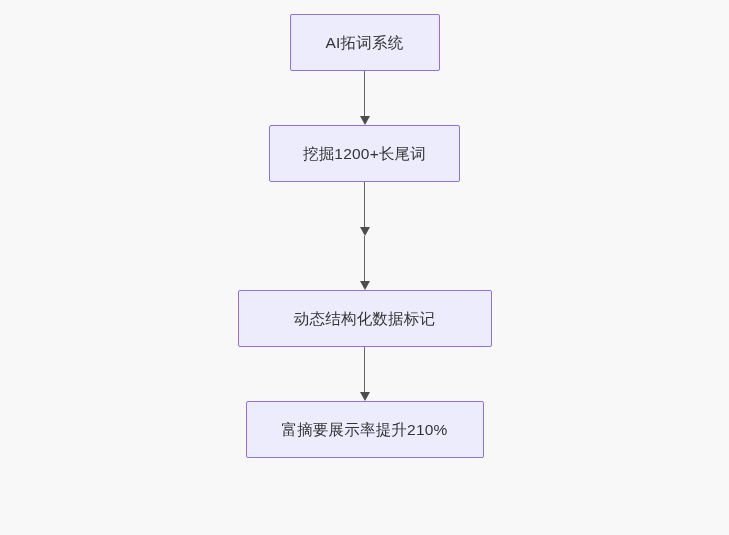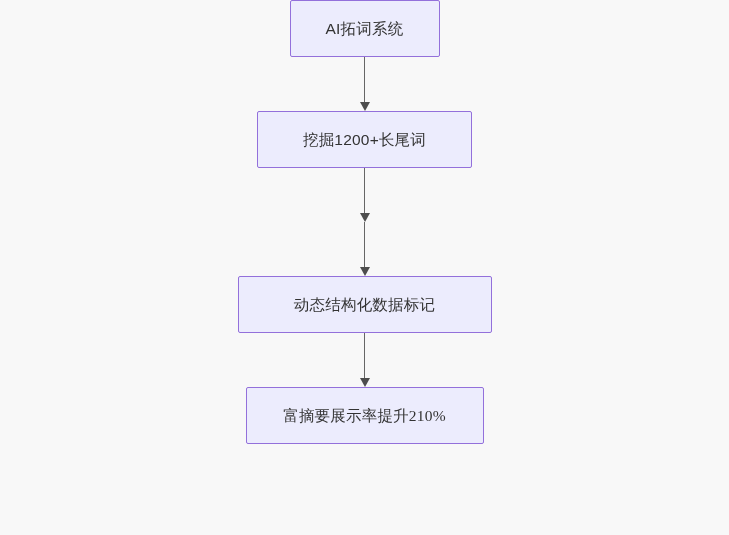--- a/index.html
+++ b/index.html
@@ -48,26 +48,26 @@
     position: relative;
     z-index: 2;
   }
 
   .node-label {
     display: block;
   }
 
   
   .node-w1 { width: 150px; }
-  .node-w2 { width: 215px; }
+  .node-w2 { width: 191px; }
   .node-w3 { width: 222px; }
   .node-w4 { width: 254px; }
-  .node-w5 { width: 238px; font-family: Liberation Serif, serif; }
+  .node-w5 { width: 238px; }
 
-  .node-1 { }
+  .node-1 { margin-top: 14px; }
 
   .connector {
     position: relative;
     width: 10px;
     height: 54px;
     z-index: 1;
   }
   .connector .line {
     position: absolute;
     left: 50%;

